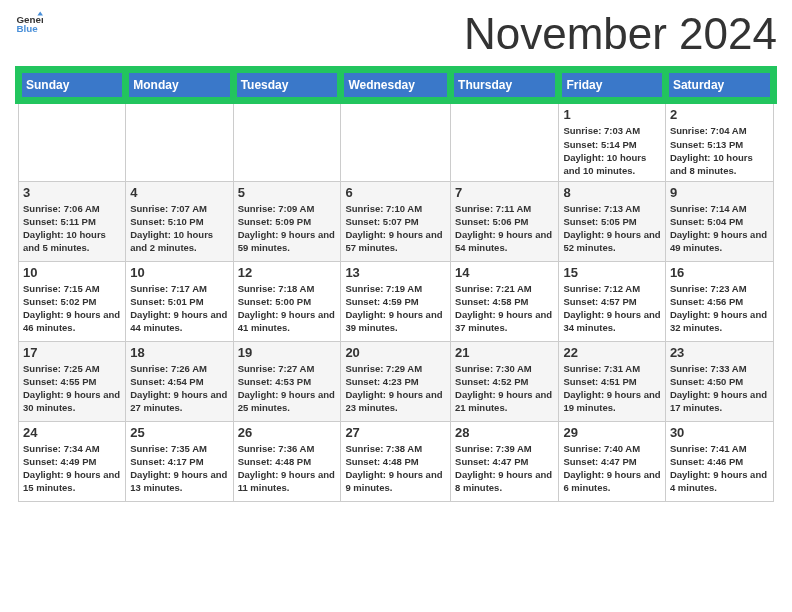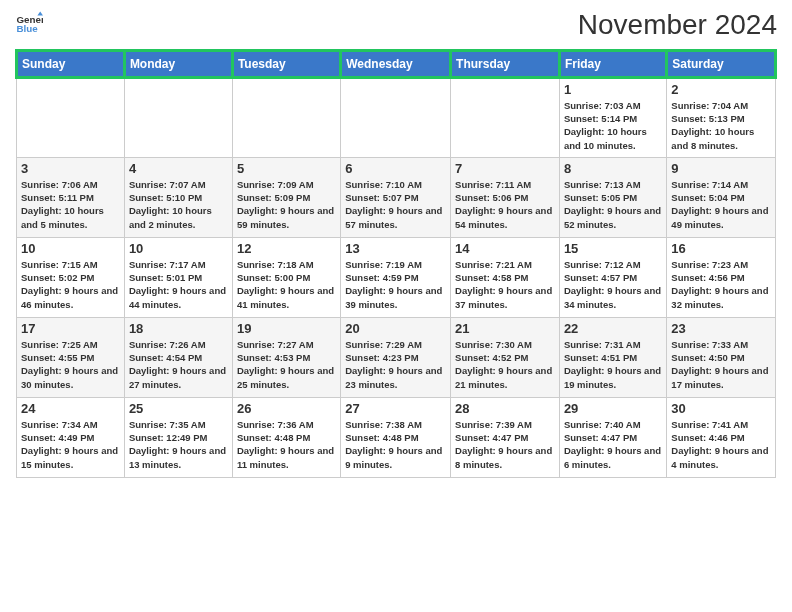--- a/index.html
+++ b/index.html
@@ -26,42 +26,42 @@
       gap: 4px;
     }
     .logo-icon {
       width: 28px;
       height: 28px;
     }
     .title-area {
       text-align: right;
     }
     .month-title {
-      font-size: 28px;
+      font-size: 44px;
       font-weight: 300;
       color: #333;
       line-height: 1.1;
     }
     .location {
       font-size: 14px;
       color: #555;
     }
     table {
       width: 100%;
       border-collapse: collapse;
       font-size: 10px;
     }
     thead tr th {
       background-color: #3a78c9;
       color: white;
       padding: 5px 4px;
       text-align: left;
       font-size: 12px;
       font-weight: bold;
-      border: 3px solid #22c55e;
+      border: 7px solid #22c55e;
     }
     tbody tr td {
       border: 1px solid #ccc;
       vertical-align: top;
       padding: 3px 4px;
       height: 80px;
       width: 113px;
       background: #fff;
     }
     tbody tr:nth-child(even) td {
@@ -271,21 +271,21 @@
         <tr>
           <td>
             <span class="day-number">24</span>
             <div class="day-info">Sunrise: 7:34 AM
 Sunset: 4:49 PM
 Daylight: 9 hours and 15 minutes.</div>
           </td>
           <td>
             <span class="day-number">25</span>
             <div class="day-info">Sunrise: 7:35 AM
-Sunset: 12:49 PM
+Sunset: 4:17 PM
 Daylight: 9 hours and 13 minutes.</div>
           </td>
           <td>
             <span class="day-number">26</span>
             <div class="day-info">Sunrise: 7:36 AM
 Sunset: 4:48 PM
 Daylight: 9 hours and 11 minutes.</div>
           </td>
           <td>
             <span class="day-number">27</span>

